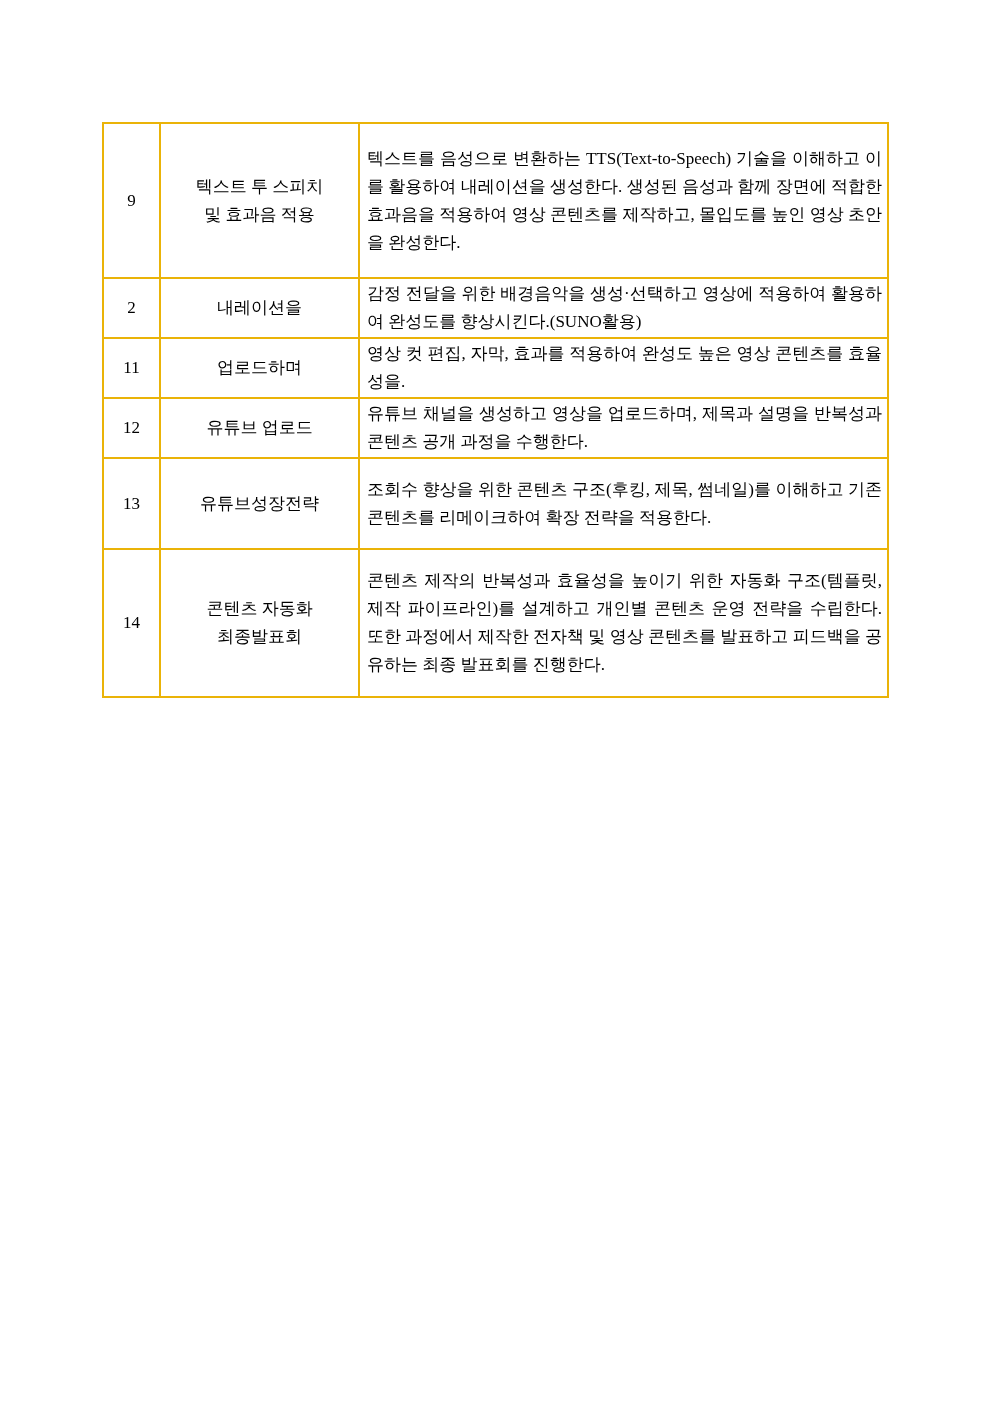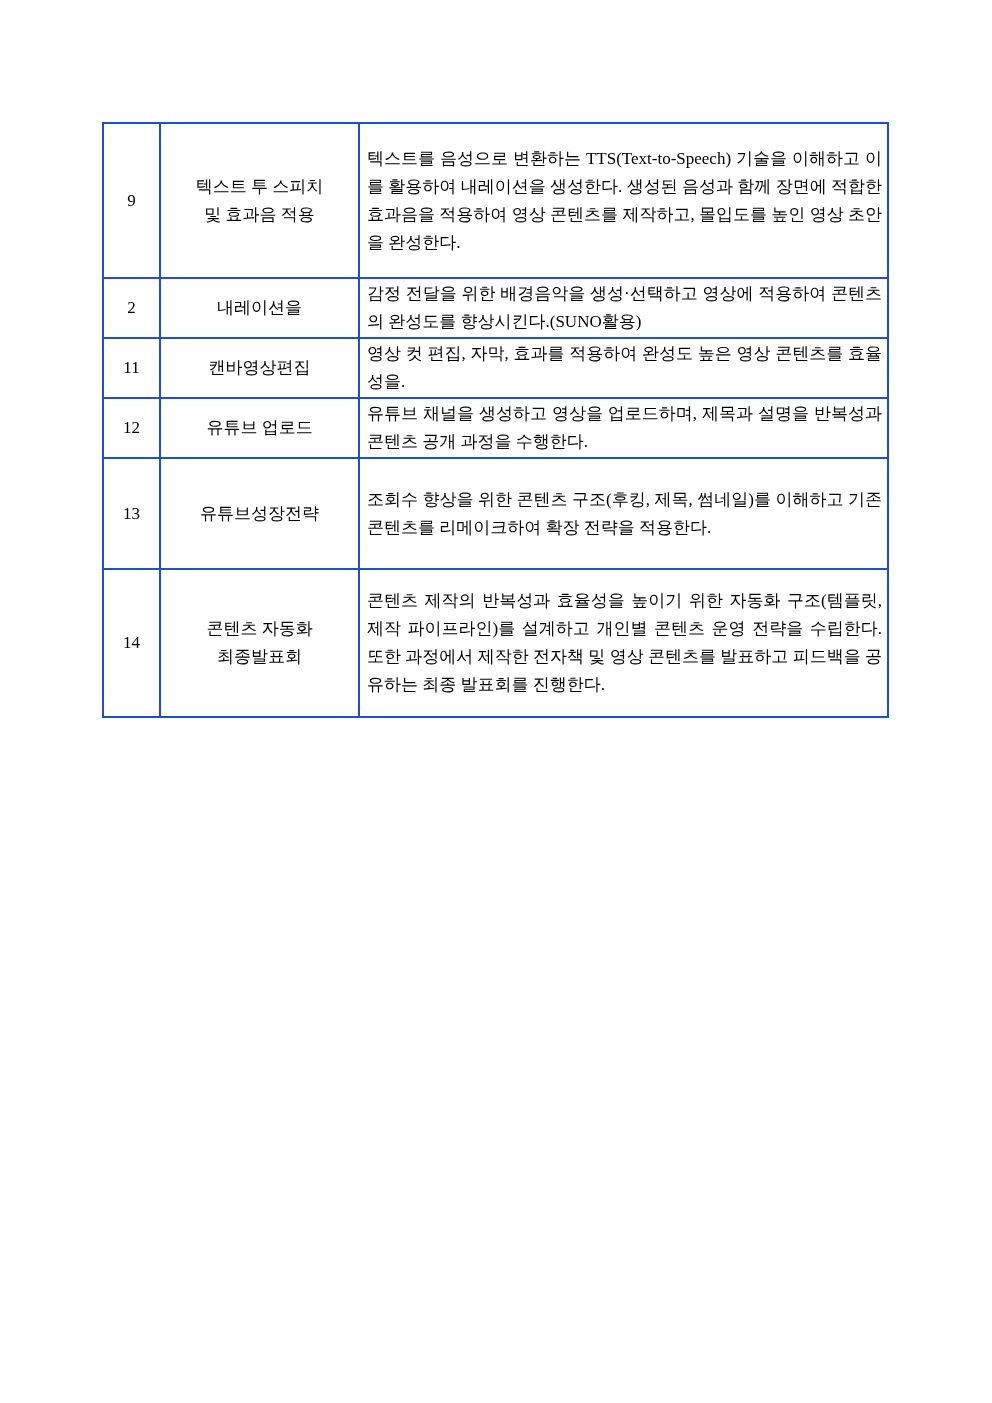--- a/index.html
+++ b/index.html
@@ -15,21 +15,21 @@
   }
   table.doc-table {
     position: absolute;
     left: 102px;
     top: 122px;
     width: 785px;
     border-collapse: collapse;
     table-layout: fixed;
   }
   table.doc-table td {
-    border: 2px solid #1d4ed8;
+    border: 2px solid #eab308;
     vertical-align: middle;
     font-size: 17px;
     line-height: 28px;
     color: #000000;
   }
   td.cell-no {
     width: 57px;
     text-align: center;
   }
   td.cell-title {
@@ -62,37 +62,37 @@
             <span class="title-line">텍스트 투 스피치</span>
             <span class="title-line">및 효과음 적용</span>
           </td>
           <td class="cell-desc">텍스트를 음성으로 변환하는 TTS(Text-to-Speech) 기술을 이해하고 이를 활용하여 내레이션을 생성한다. 생성된 음성과 함께 장면에 적합한 효과음을 적용하여 영상 콘텐츠를 제작하고, 몰입도를 높인 영상 초안을 완성한다.</td>
         </tr>
         <tr style="height: 55px;">
           <td class="cell-no">2</td>
           <td class="cell-title">
             <span class="title-line">내레이션을</span>
           </td>
-          <td class="cell-desc">감정 전달을 위한 배경음악을 생성·선택하고 영상에 적용하여 콘텐츠의 완성도를 향상시킨다.(SUNO활용)</td>
+          <td class="cell-desc">감정 전달을 위한 배경음악을 생성·선택하고 영상에 적용하여 활용하여 완성도를 향상시킨다.(SUNO활용)</td>
         </tr>
         <tr style="height: 58px;">
           <td class="cell-no">11</td>
           <td class="cell-title">
-            <span class="title-line">캔바영상편집</span>
+            <span class="title-line">업로드하며</span>
           </td>
           <td class="cell-desc">영상 컷 편집, 자막, 효과를 적용하여 완성도 높은 영상 콘텐츠를 효율성을.</td>
         </tr>
         <tr style="height: 56px;">
           <td class="cell-no">12</td>
           <td class="cell-title">
             <span class="title-line">유튜브 업로드</span>
           </td>
           <td class="cell-desc">유튜브 채널을 생성하고 영상을 업로드하며, 제목과 설명을 반복성과 콘텐츠 공개 과정을 수행한다.</td>
         </tr>
-        <tr style="height: 111px;">
+        <tr style="height: 91px;">
           <td class="cell-no">13</td>
           <td class="cell-title">
             <span class="title-line">유튜브성장전략</span>
           </td>
           <td class="cell-desc">조회수 향상을 위한 콘텐츠 구조(후킹, 제목, 썸네일)를 이해하고 기존 콘텐츠를 리메이크하여 확장 전략을 적용한다.</td>
         </tr>
         <tr style="height: 148px;">
           <td class="cell-no">14</td>
           <td class="cell-title">
             <span class="title-line">콘텐츠 자동화</span>

